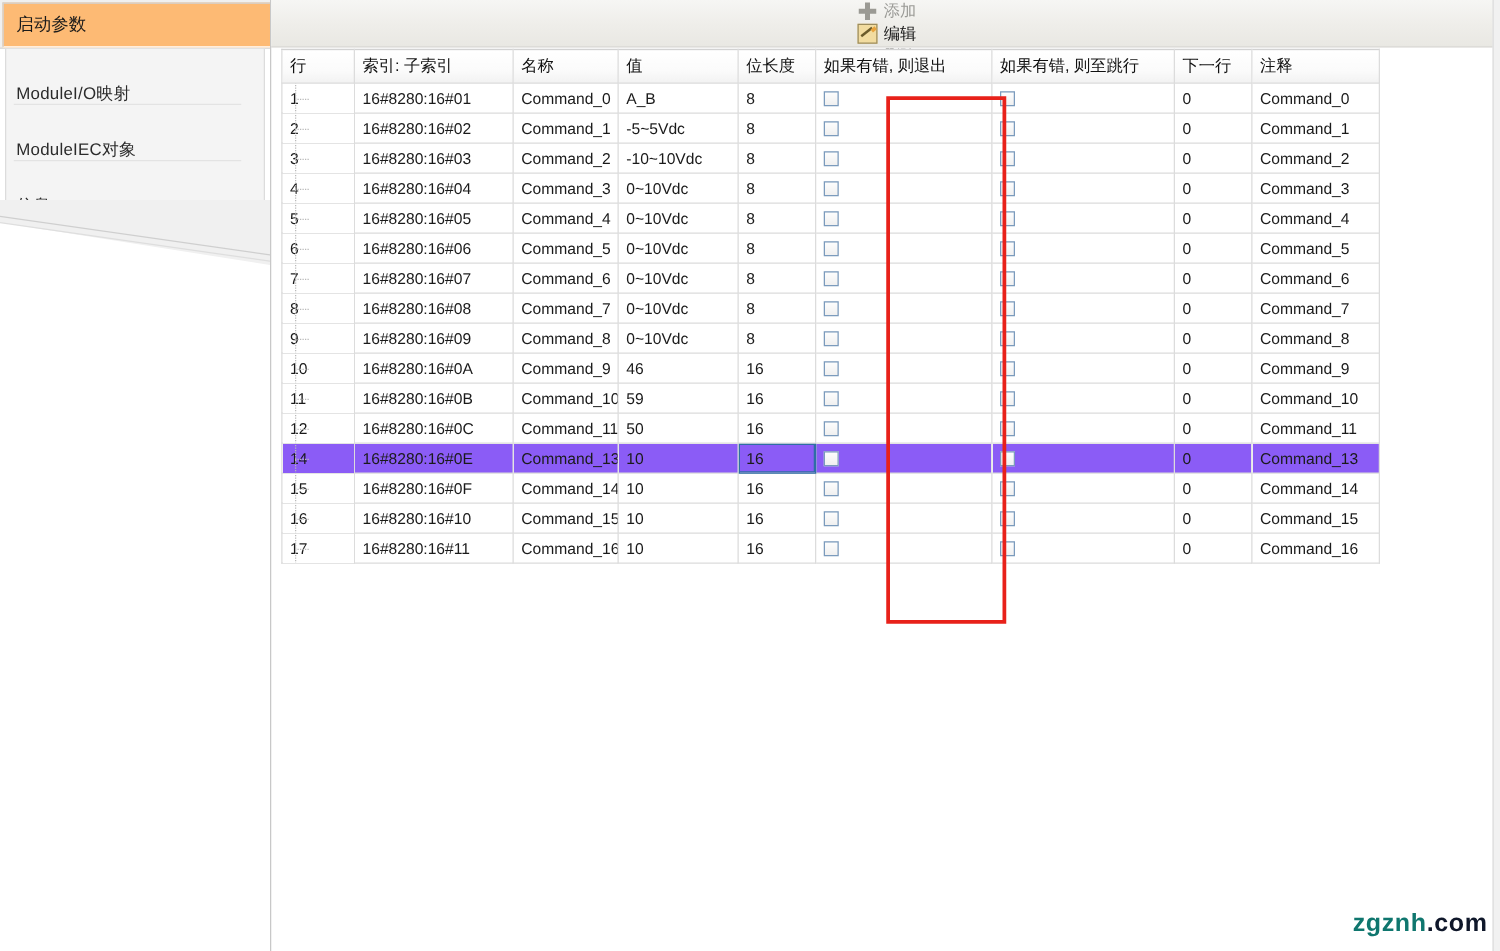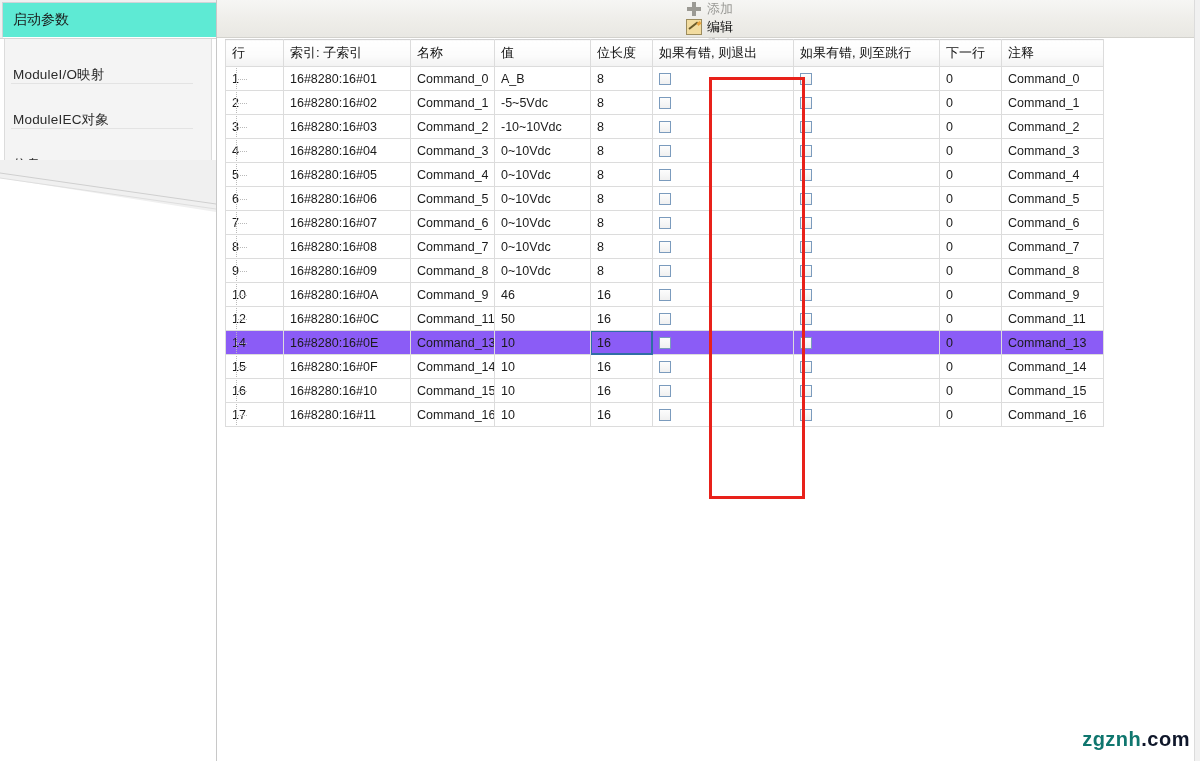--- a/index.html
+++ b/index.html
@@ -31,21 +31,21 @@
     position: absolute;
     left: 0; top: 0;
     width: 216px; height: 38px;
     background: #f0f0f0;
     border-bottom: 1px solid #d6d6d6;
   }
   #left-tab-active {
     position: absolute;
     left: 2px; top: 2px;
     width: 244px; height: 36px;
-    background: #5eead4;
+    background: #fdba74;
     border: 1px solid #d0d4d8;
     border-bottom: 1px solid #ffffff;
     box-sizing: border-box;
     display: flex;
     align-items: center;
     padding-left: 10px;
     font-size: 14px;
     color: #1a1a1a;
   }
 
@@ -536,20 +536,34 @@
             <td>16</td>
             <td class="c-chk"><span class="cbox"></span></td>
             <td class="c-chk"><span class="cbox"></span></td>
             <td>0</td>
             <td>Command_9</td>
           </tr>
           <tr>
             <td class="c-row"><span class="tree">
                 <span class="v"></span>
                 <span class="h"></span>
+              </span><span>11</span></td>
+            <td>16#8280:16#0B</td>
+            <td>Command_10</td>
+            <td>59</td>
+            <td>16</td>
+            <td class="c-chk"><span class="cbox"></span></td>
+            <td class="c-chk"><span class="cbox"></span></td>
+            <td>0</td>
+            <td>Command_10</td>
+          </tr>
+          <tr>
+            <td class="c-row"><span class="tree">
+                <span class="v"></span>
+                <span class="h"></span>
               </span><span>12</span></td>
             <td>16#8280:16#0C</td>
             <td>Command_11</td>
             <td>50</td>
             <td>16</td>
             <td class="c-chk"><span class="cbox"></span></td>
             <td class="c-chk"><span class="cbox"></span></td>
             <td>0</td>
             <td>Command_11</td>
           </tr>

